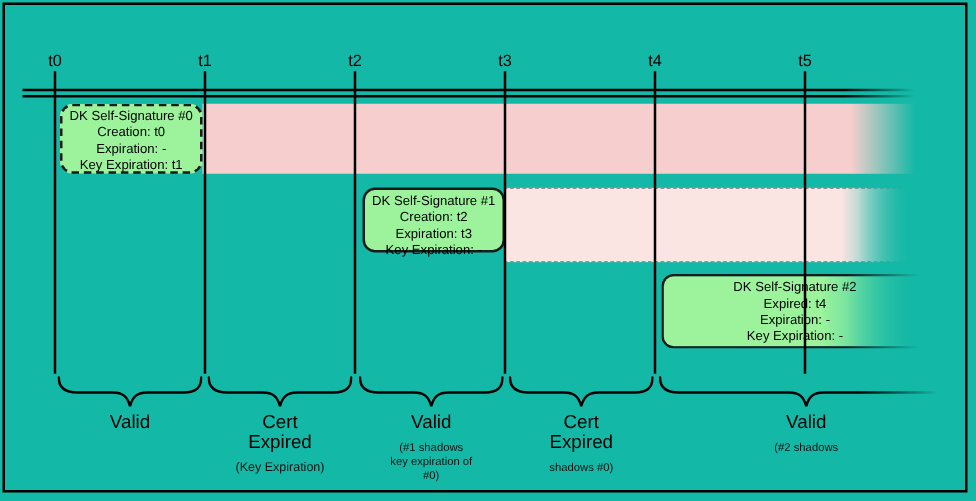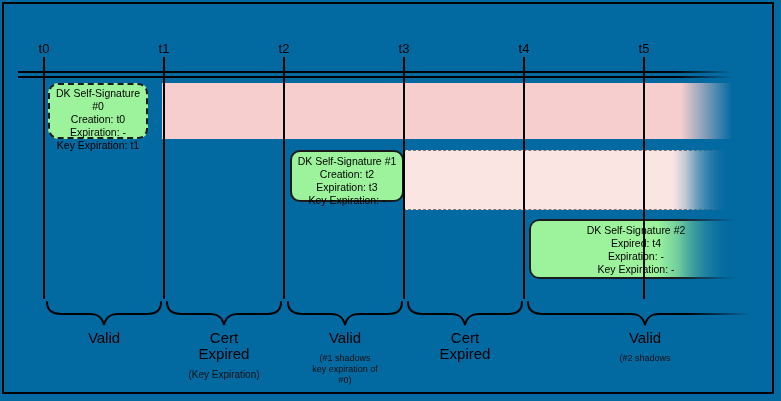--- a/index.html
+++ b/index.html
@@ -1,16 +1,16 @@
 <!DOCTYPE html>
 <html><head>
 <meta charset="utf-8">
 <style>
   html,body{margin:0;padding:0;background:#fff;}
-  .canvas{position:relative;width:781px;height:401px;background:#0369a1;overflow:hidden;
+  .canvas{position:relative;width:781px;height:401px;background:#14b8a6;overflow:hidden;
           font-family:"Liberation Sans", sans-serif;color:#000;}
   .frame{position:absolute;left:2px;top:2px;width:772px;height:392px;border:2px solid #000;box-sizing:border-box;}
 
   
   .axis{position:absolute;left:18px;width:714px;height:2px;
         background:linear-gradient(to right,#000 0%,#000 92%,rgba(0,0,0,0) 100%);}
   .axis-a{top:71px;} .axis-b{top:76px;}
 
   
   .t-lab{position:absolute;top:41px;width:40px;text-align:center;font-size:13px;}
@@ -23,21 +23,21 @@
          background:linear-gradient(to right,#f6cecd 0%,#f6cecd 91%,rgba(246,206,205,0) 100%);}
   .band2{position:absolute;left:403px;top:150px;width:329px;height:60px;z-index:1;box-sizing:border-box;
          background:linear-gradient(to right,#fbe5e3 0%,#fbe5e3 86%,rgba(251,229,227,0) 100%);
          border-top:1px dashed #777;border-bottom:1px dashed #777;
          -webkit-mask-image:linear-gradient(to right,#000 82%,transparent 99%);
          mask-image:linear-gradient(to right,#000 82%,transparent 99%);}
 
   
   .card{position:absolute;box-sizing:border-box;background:#9cf39c;border:2px solid #1b1b1b;
         border-radius:10px;text-align:center;font-size:10.5px;line-height:13px;padding-top:3px;z-index:3;}
-  .card0{left:48px;top:83px;width:100px;height:56px;border-style:dashed;padding-top:2px;}
+  .card0{left:48px;top:83px;width:114px;height:56px;border-style:dashed;padding-top:2px;}
   .card1{left:290px;top:150px;width:114px;height:52px;}
   .card2{left:529px;top:219px;width:212px;height:60px;border-right:none;border-radius:10px 0 0 10px;
          background:linear-gradient(to right,#9cf39c 60%,rgba(156,243,156,0) 97%);
          -webkit-mask-image:linear-gradient(to right,#000 70%,transparent 97%);
          mask-image:linear-gradient(to right,#000 70%,transparent 97%);}
 
   
   .brace{position:absolute;top:300px;height:28px;z-index:5;}
   #br1{left:46px}#br2{left:166px}#br3{left:287px}#br4{left:407px}#br5{left:527px}
 
@@ -129,20 +129,21 @@
     <div class="main">Valid</div>
     <div class="note">
       <div>(#1 shadows</div>
       <div>key expiration of</div>
       <div>#0)</div>
     </div>
   </div>
   <div class="phase" id="ph4">
     <div class="main">Cert Expired</div>
     <div class="note">
+      <div>shadows #0)</div>
     </div>
   </div>
   <div class="phase" id="ph5">
     <div class="main">Valid</div>
     <div class="note">
       <div>(#2 shadows</div>
     </div>
   </div>
 </div>
 

